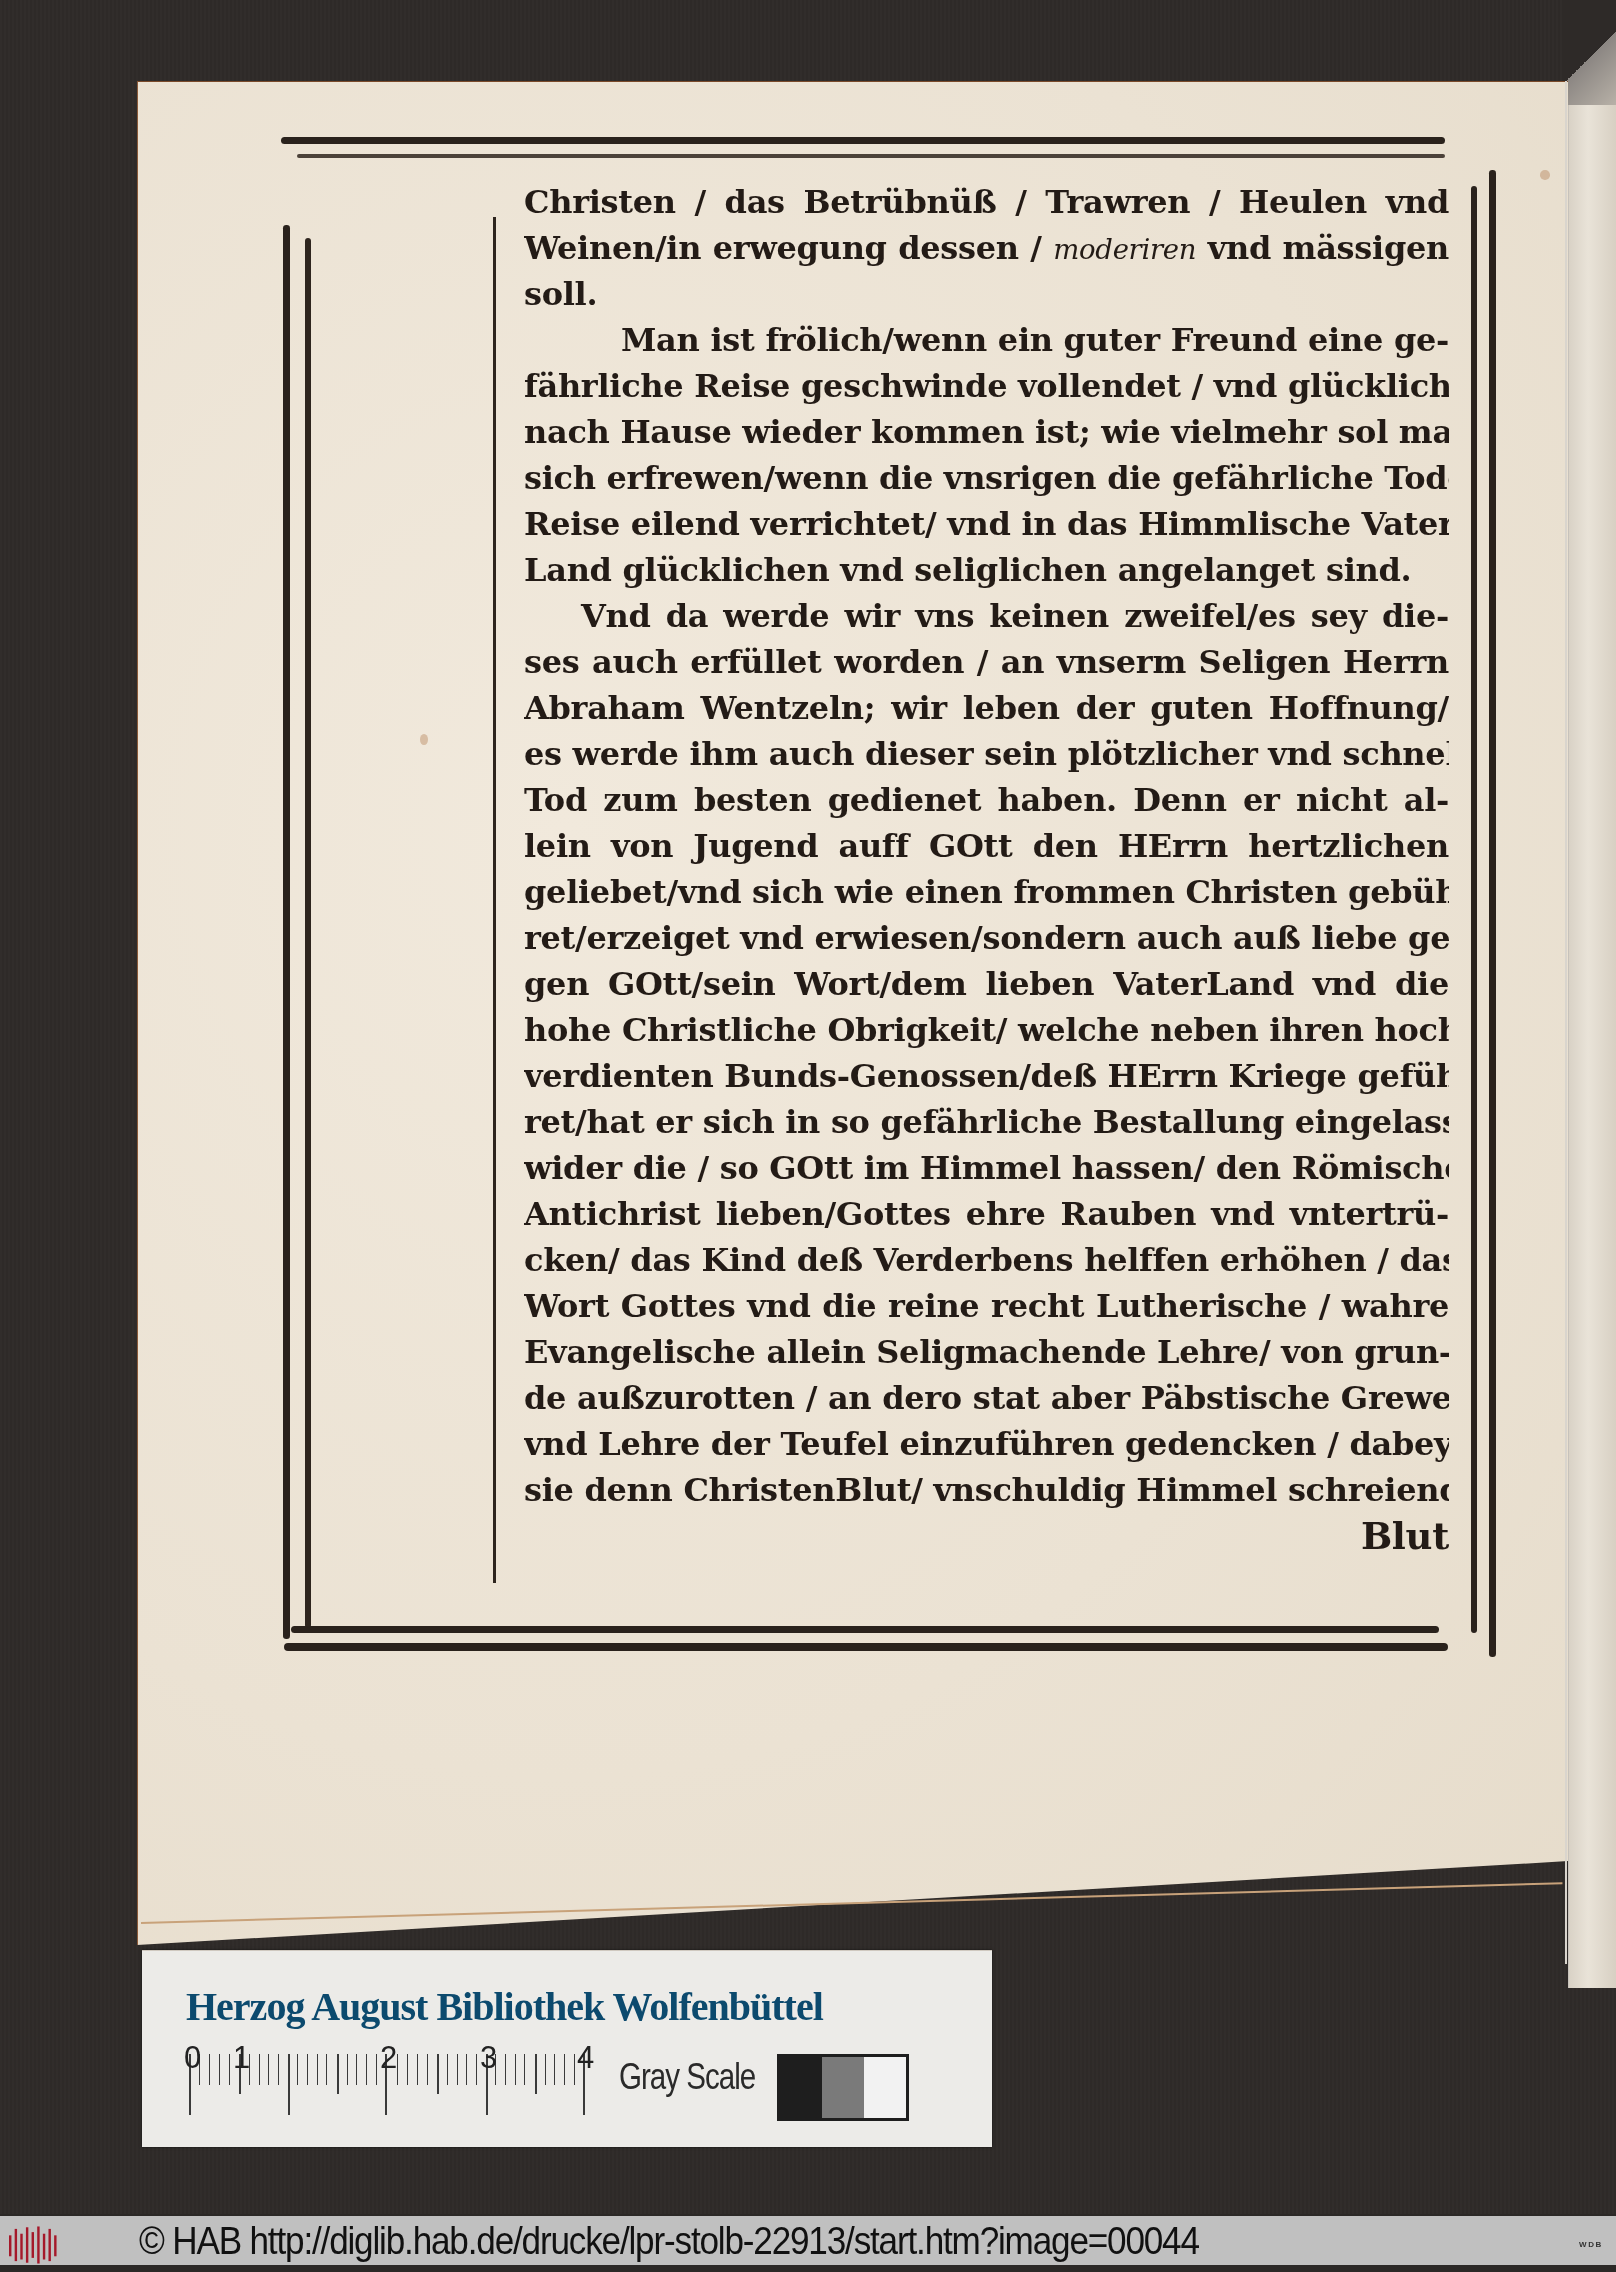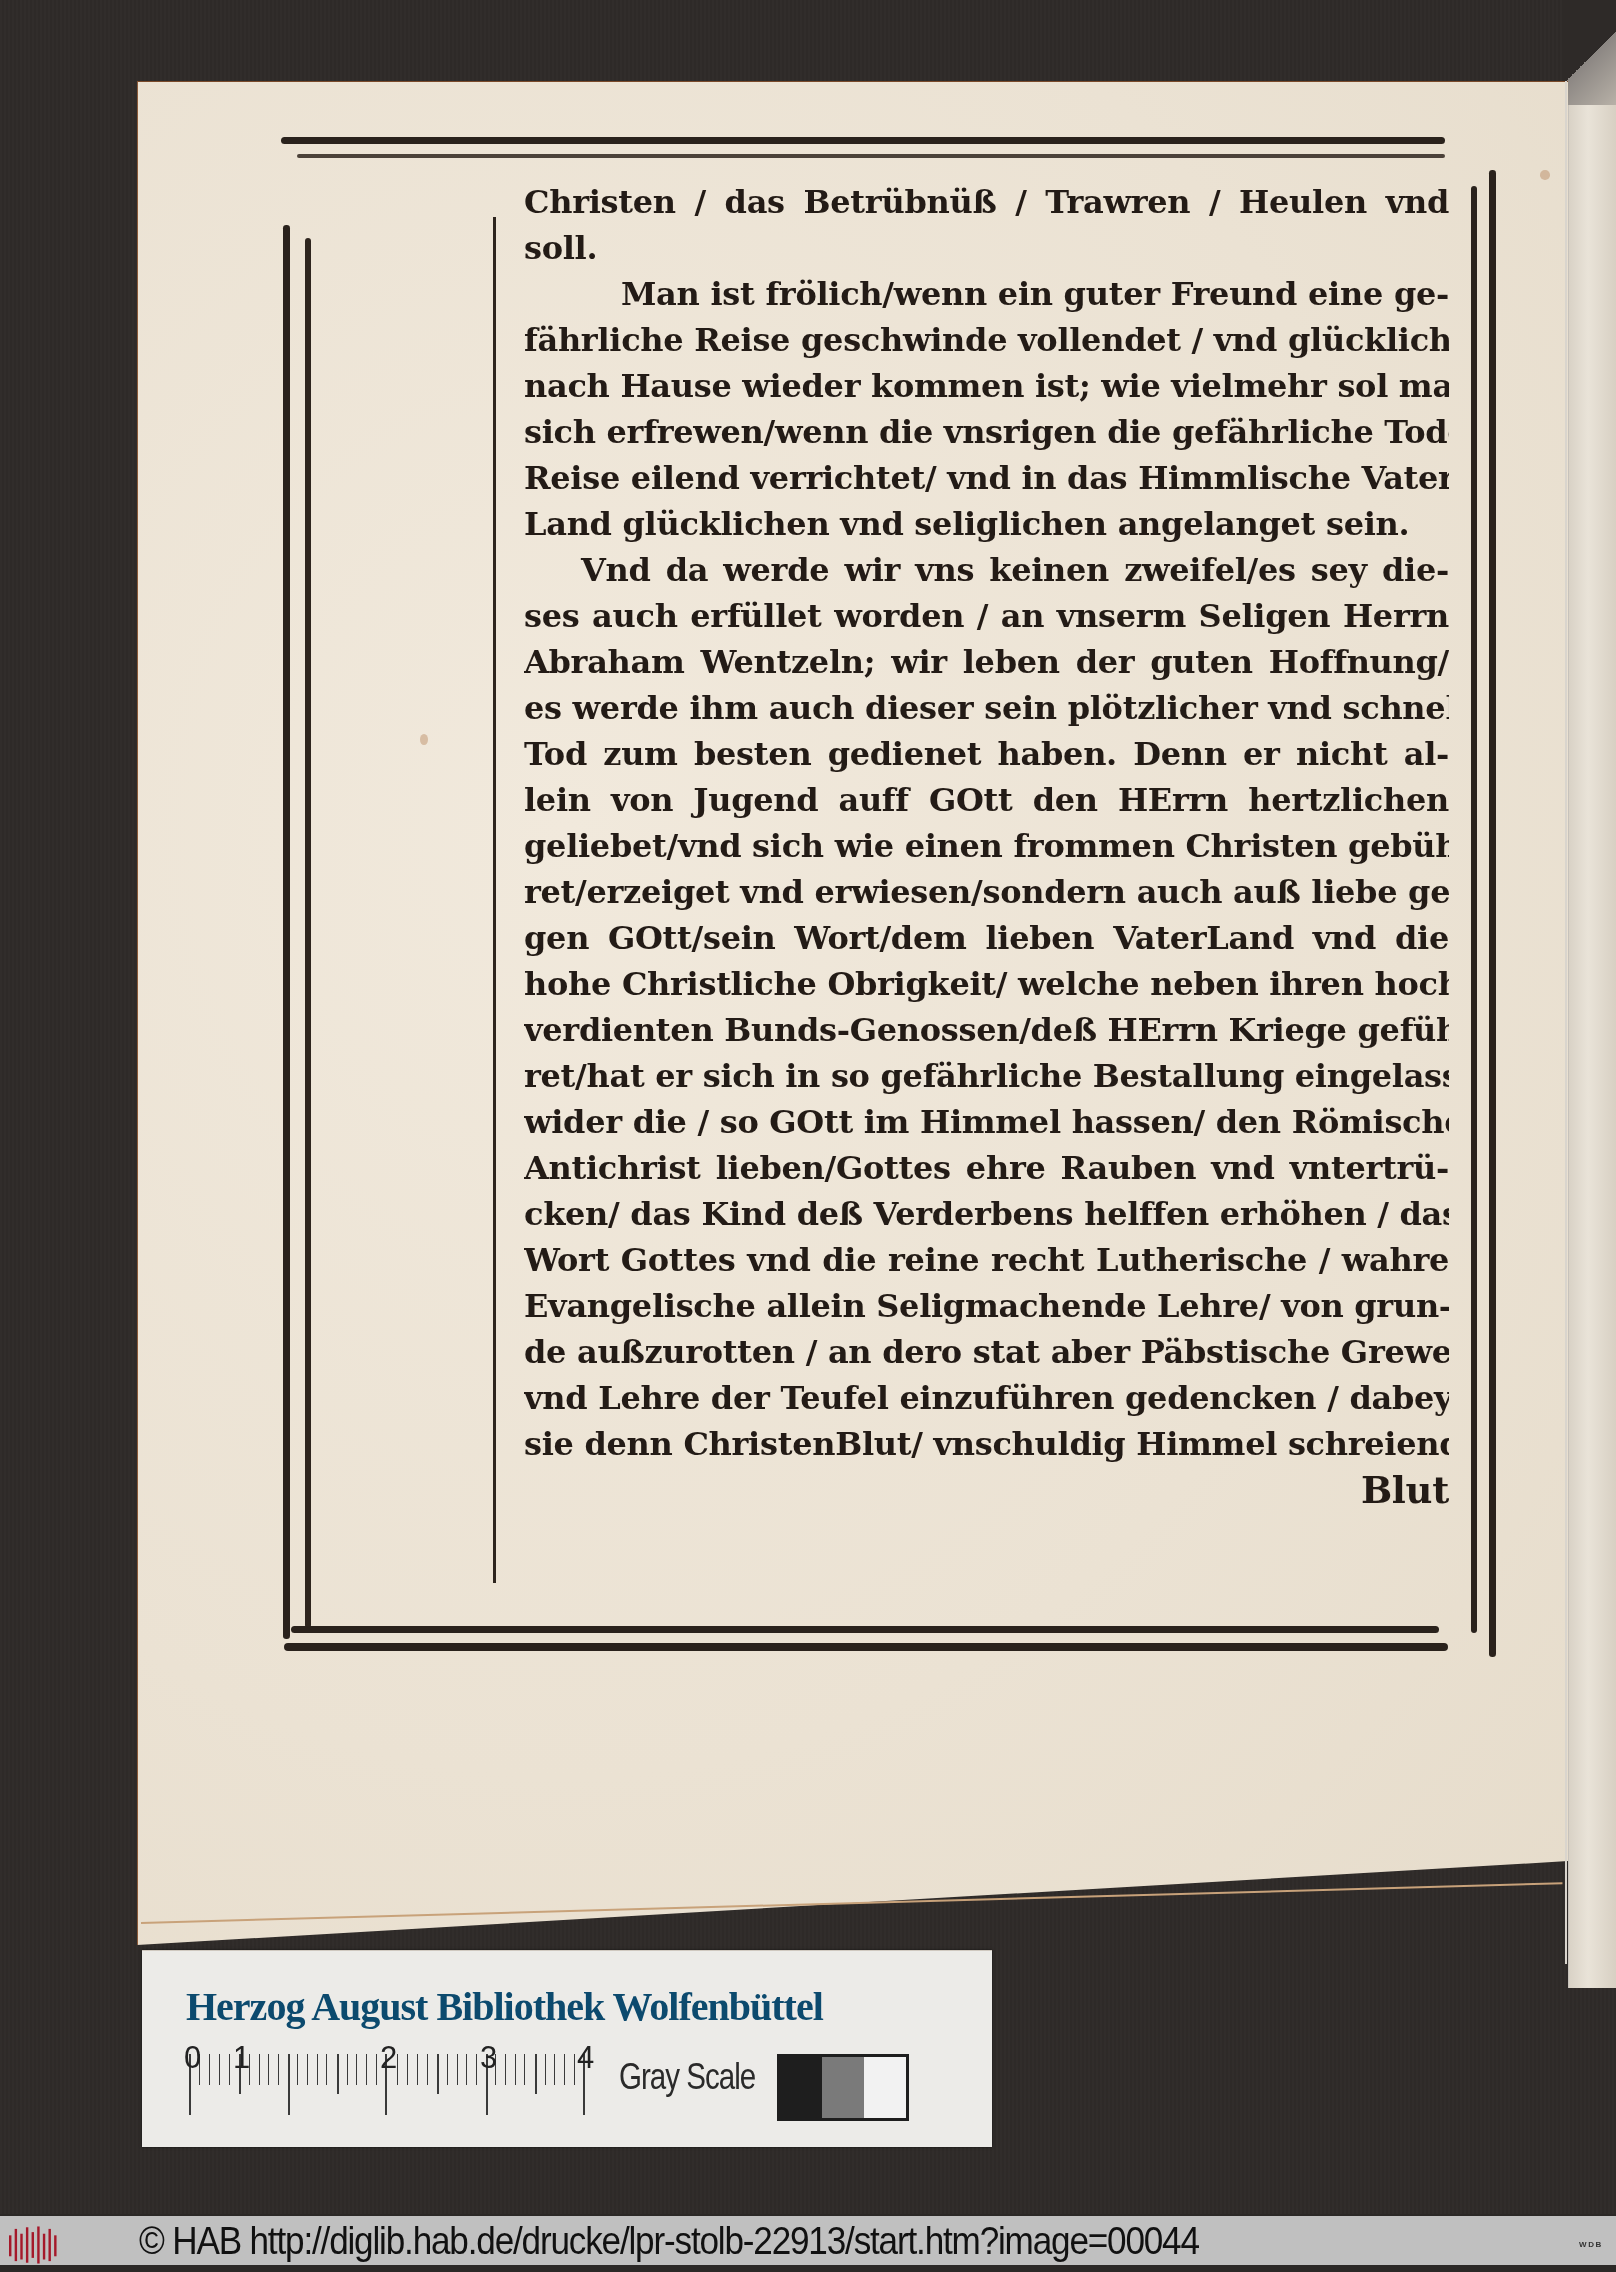--- a/index.html
+++ b/index.html
@@ -145,27 +145,28 @@
 <div class="frame-left-a"></div>
 <div class="frame-left-b"></div>
 <div class="frame-right-a"></div>
 <div class="frame-right-b"></div>
 <div class="frame-bot-inner"></div>
 <div class="frame-bot-outer"></div>
 <div class="column-rule"></div>
 
 <div class="text-block">
   <span class="text-line">Christen / das Betrübnüß / Trawren / Heulen vnd</span>
+  <span class="text-line"><span>Weinen/in erwegung dessen / </span><span class="italic">moderiren</span><span> vnd mässigen</span></span>
   <span class="text-line last">soll.</span>
   <span class="text-line indent">Man ist frölich/wenn ein guter Freund eine ge-</span>
   <span class="text-line">fährliche Reise geschwinde vollendet / vnd glücklich</span>
   <span class="text-line">nach Hause wieder kommen ist; wie vielmehr sol man</span>
   <span class="text-line">sich erfrewen/wenn die vnsrigen die gefährliche Todes</span>
   <span class="text-line">Reise eilend verrichtet/ vnd in das Himmlische Vater-</span>
-  <span class="text-line last">Land glücklichen vnd seliglichen angelanget sein.</span>
+  <span class="text-line last">Land glücklichen vnd seliglichen angelanget sind.</span>
   <span class="text-line indent-s">Vnd da werde wir vns keinen zweifel/es sey die-</span>
   <span class="text-line">ses auch erfüllet worden / an vnserm Seligen Herrn</span>
   <span class="text-line">Abraham Wentzeln; wir leben der guten Hoffnung/</span>
   <span class="text-line">es werde ihm auch dieser sein plötzlicher vnd schneller</span>
   <span class="text-line">Tod zum besten gedienet haben.   Denn er nicht al-</span>
   <span class="text-line">lein von Jugend auff GOtt den HErrn hertzlichen</span>
   <span class="text-line">geliebet/vnd sich wie einen frommen Christen gebüh-</span>
   <span class="text-line">ret/erzeiget vnd erwiesen/sondern auch auß liebe ge-</span>
   <span class="text-line">gen GOtt/sein Wort/dem lieben VaterLand vnd die</span>
   <span class="text-line">hohe Christliche Obrigkeit/ welche neben ihren hoch-</span>

